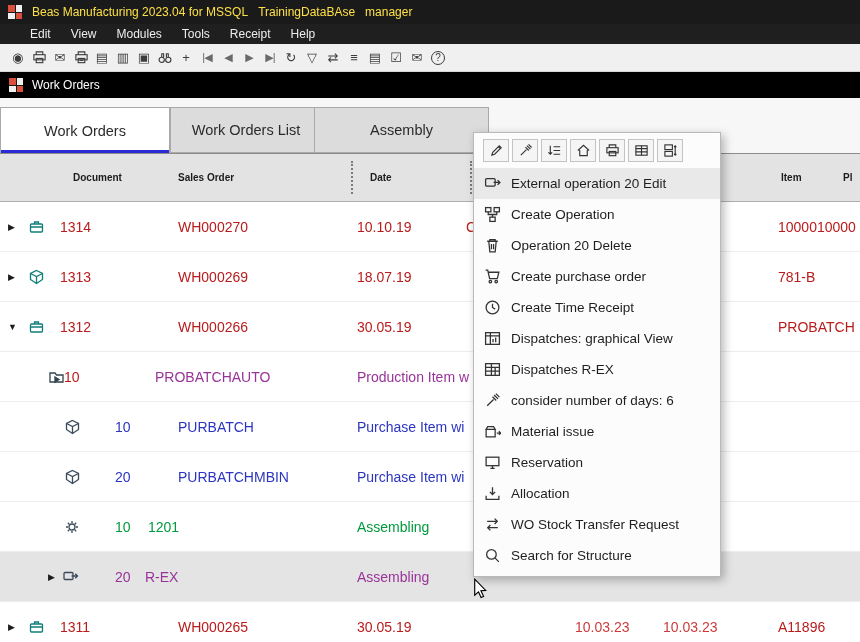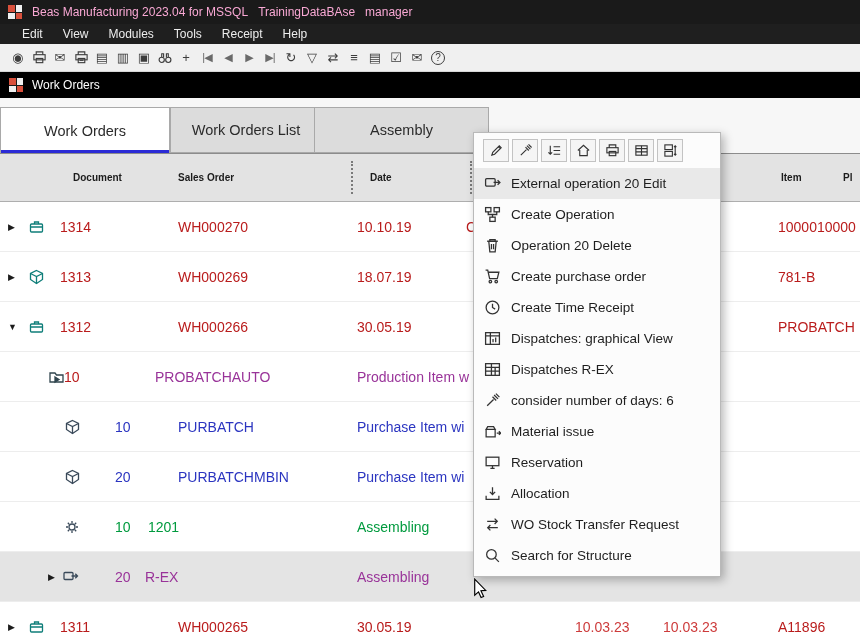--- a/index.html
+++ b/index.html
@@ -1,27 +1,27 @@
 <!DOCTYPE html>
 <html><head>
 <meta charset="utf-8">
 <style>
   *{box-sizing:border-box;margin:0;padding:0}
   html,body{width:860px;height:642px;overflow:hidden}
   body{font-family:"Liberation Sans",sans-serif;background:#fff;position:relative}
 
   
   .titlebar{height:24px;background:#1a1a1a;display:flex;align-items:center;gap:10px;padding:0 8px}
-  .titlebar .t{color:#f9a8d4;font-size:12px;white-space:nowrap}
+  .titlebar .t{color:#fde047;font-size:12px;white-space:nowrap}
   .logo{width:14px;height:14px;display:grid;grid-template-columns:1fr 1fr;grid-template-rows:1fr 1fr;gap:1px;background:#1a1a1a}
   .logo i{display:block}
   .logo .a{background:#d9503c}.logo .b{background:#f0f0f0}.logo .c{background:#f0f0f0}.logo .d{background:#d9503c}
 
   
-  .menubar{height:20px;background:#1f1f1f;display:flex;align-items:center;padding:0 12px}
+  .menubar{height:20px;background:#1f1f1f;display:flex;align-items:center;padding:0 20px}
   .menubar .mi{color:#ededed;font-size:12px;padding:0 10px;cursor:default}
 
   
   .toolbar{height:28px;background:#f0f0f0;border-bottom:1px solid #d6d6d6;display:flex;align-items:center;padding:0 10px;gap:5px}
   .tbi{min-width:16px;height:20px;display:flex;align-items:center;justify-content:center;color:#3d3d3d;font-size:13px;cursor:default}
   .tbi svg{stroke:#3d3d3d;fill:none;stroke-width:1.2}
   .tbi.nav{color:#6a6a6a;font-size:11px;letter-spacing:-1px}
   .tbi.helpb span{display:flex;align-items:center;justify-content:center;width:14px;height:14px;border:1px solid #3d3d3d;border-radius:50%;font-size:10px}
 
   

